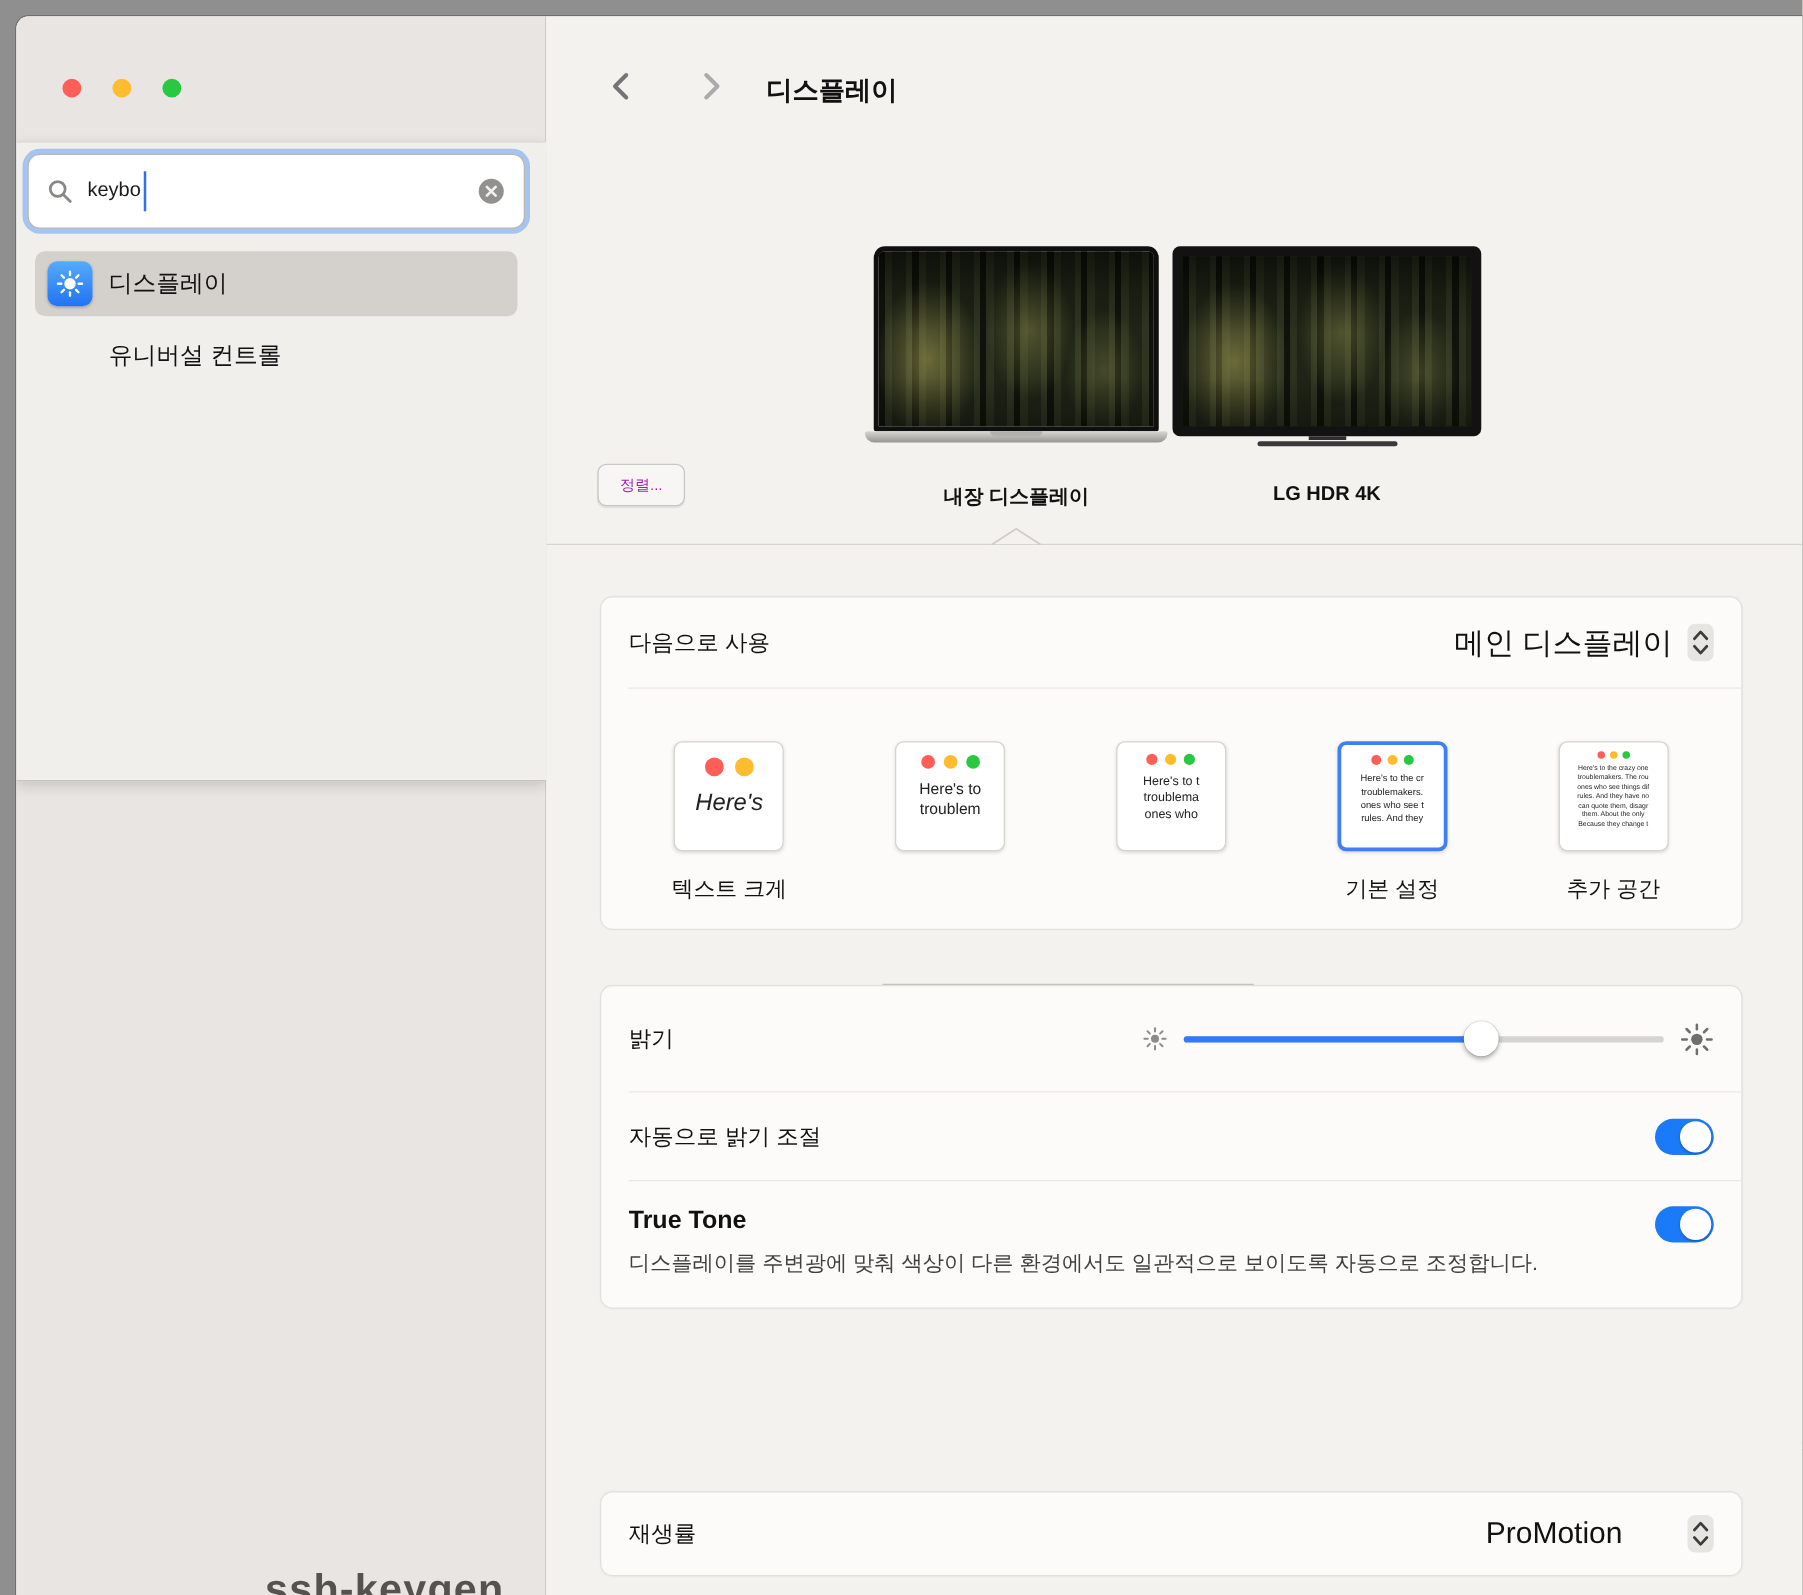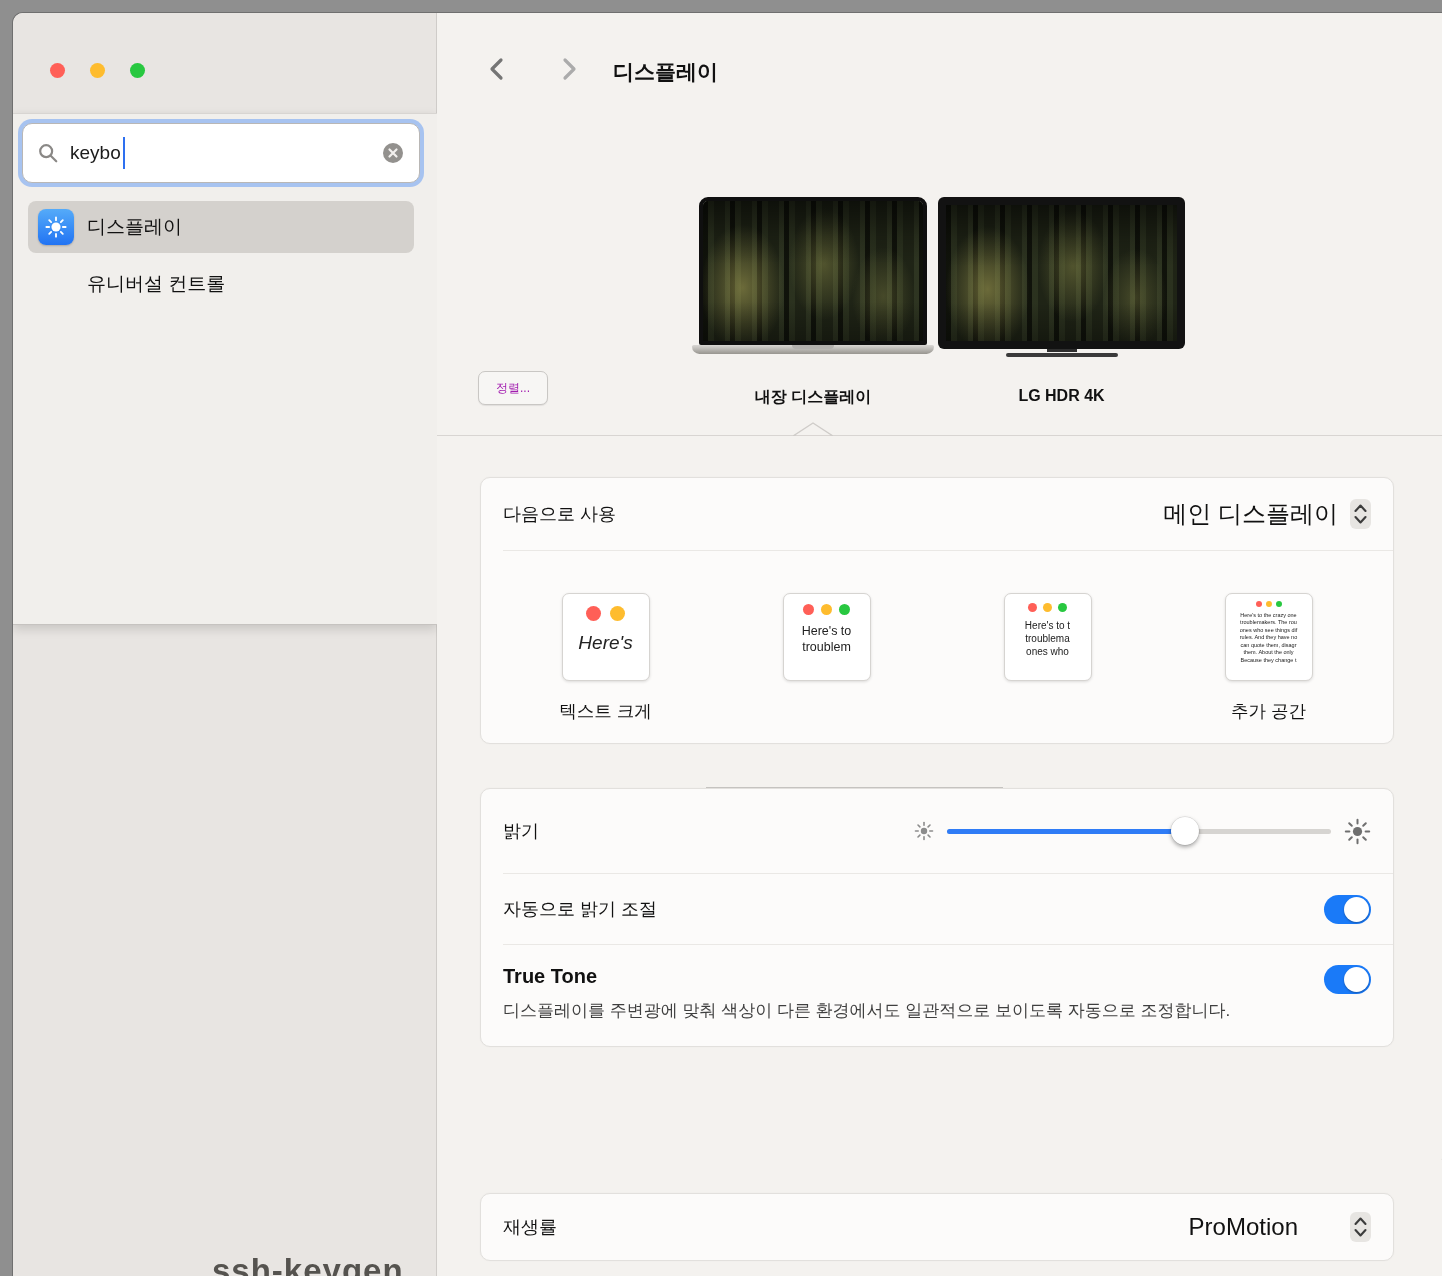--- a/index.html
+++ b/index.html
@@ -21,21 +21,21 @@
   .dot15 { width:15px; height:15px; border-radius:50%; display:inline-block; }
   .red { background:#ff5f57; } .yellow { background:#febc2e; } .green { background:#28c840; }
 
   .search-panel { position:absolute; left:0; top:100px; width:424px; height:512px;
     background:#f1efec; border-top:1px solid #d8d5d2; border-bottom:1px solid #c6c3c0;
     box-shadow:0 4px 10px rgba(0,0,0,.14); }
   .search-field { position:absolute; left:9px; top:9px; width:398px; height:60px;
     background:#ffffff; border:1px solid #b9b7b5; border-radius:10px;
     box-shadow:0 0 0 4px rgba(77,141,246,.45);
     display:flex; align-items:center; padding:0 14px; }
-  .search-text { font-size:19px; font-weight:500; color:#1b1b1b; margin-left:11px; }
+  .search-text { font-size:16px; font-weight:500; color:#1b1b1b; margin-left:11px; }
   .caret { width:2.5px; height:32px; background:#2e70f0; margin-left:2px; }
   .clear-btn { margin-left:auto; width:24px; height:24px; display:flex; }
 
   .result-selected { position:absolute; left:15px; top:87px; width:386px; height:52px;
     background:#d4d1cd; border-radius:8px; display:flex; align-items:center; padding:0 10px; }
   .app-icon { width:36px; height:36px; border-radius:8px;
     background:linear-gradient(180deg,#55abf9,#2173f3);
     display:flex; align-items:center; justify-content:center;
     box-shadow:0 1px 2px rgba(0,0,0,.2); flex:0 0 auto; }
   .result-label { font-size:19px; margin-left:13px; color:#111; }
@@ -271,20 +271,34 @@
                   <span class="d red"></span>
                   <span class="d yellow"></span>
                   <span class="d green"></span>
                 </div>
               <div class="preview">Here's to t
 troublema
 ones who</div>
             </div>
             <div class="ts-label"></div>
           </div>
+          <div class="ts-col c4">
+            <div class="ts-card sel">
+              <div class="dots">
+                  <span class="d red"></span>
+                  <span class="d yellow"></span>
+                  <span class="d green"></span>
+                </div>
+              <div class="preview">Here's to the cr
+troublemakers.
+ones who see t
+rules. And they</div>
+            </div>
+            <div class="ts-label">기본 설정</div>
+          </div>
           <div class="ts-col c5">
             <div class="ts-card">
               <div class="dots">
                   <span class="d red"></span>
                   <span class="d yellow"></span>
                   <span class="d green"></span>
                 </div>
               <div class="preview">Here's to the crazy one
 troublemakers. The rou
 ones who see things dif

